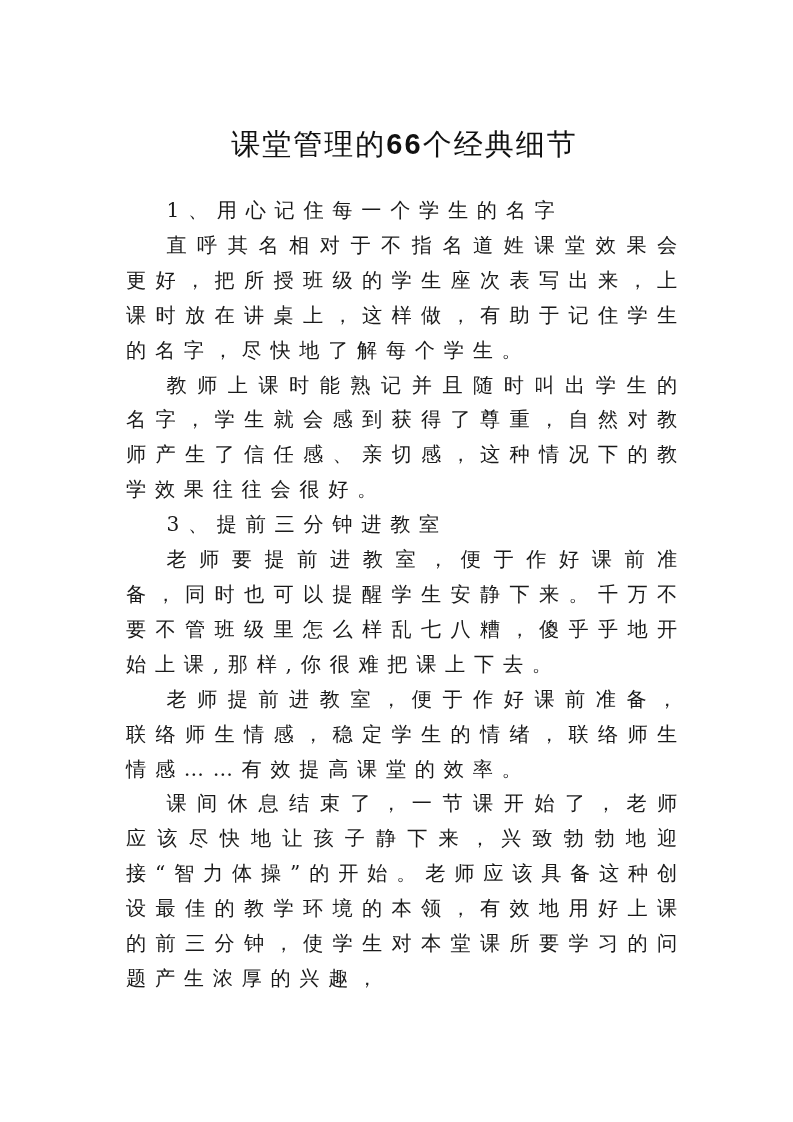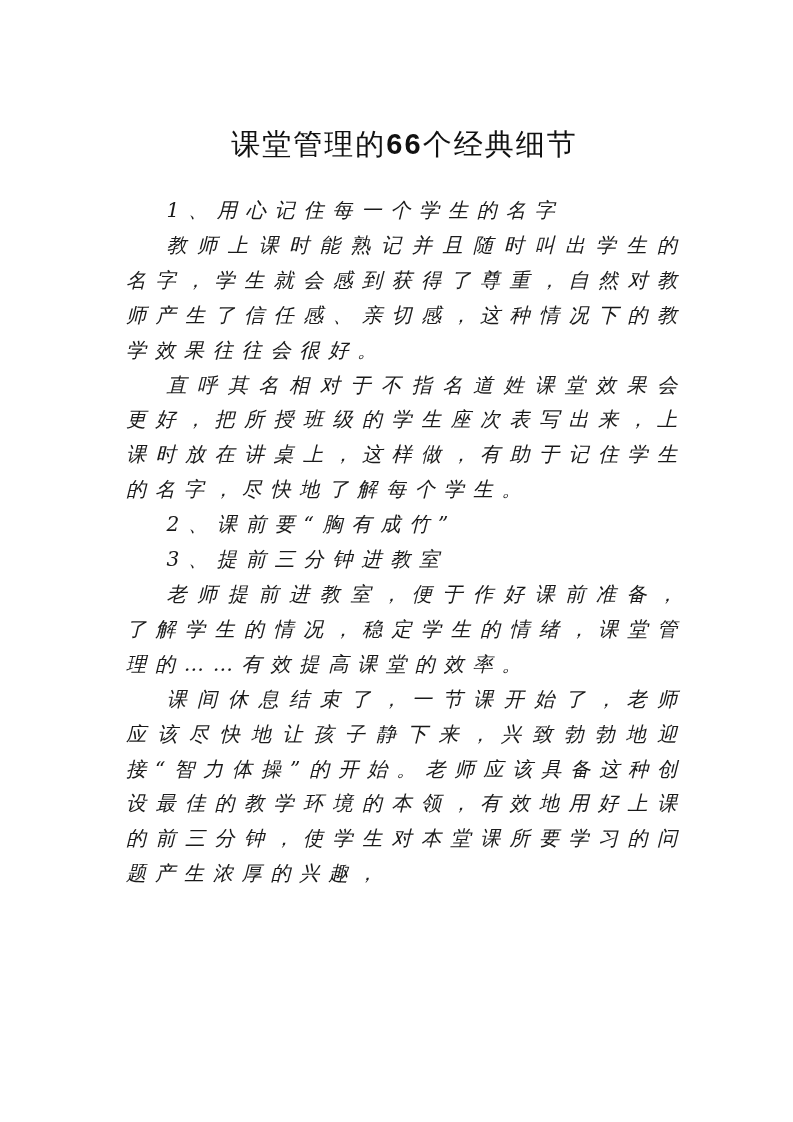--- a/index.html
+++ b/index.html
@@ -48,39 +48,38 @@
       font-size: 20.2px;
       line-height: 34.9px;
       letter-spacing: 8.7px;
       color: #1a1a1a;
     }
     .body-text p {
       margin: 0;
       text-indent: 2em;
       text-align: justify;
       text-align-last: left;
-      font-style: italic;
     }
     .body-text p.heading {
       text-indent: 2em;
     }
   </style>
 </head>
 <body>
 
 <div class="page">
   <h1 class="title" style="margin:0;font-weight:normal;">
     <span>课堂管理的</span><span class="num">66</span><span>个经典细节</span>
   </h1>
 
   <div class="body-text">
     <p class="heading">1、用心记住每一个学生的名字</p>
+    <p>直呼其名相对于不指名道姓课堂效果会更好，把所授班级的学生座次表写出来，上课时放在讲桌上，这样做，有助于记住学生的名字，尽快地了解每个学生。</p>
     <p>教师上课时能熟记并且随时叫出学生的名字，学生就会感到获得了尊重，自然对教师产生了信任感、亲切感，这种情况下的教学效果往往会很好。</p>
-    <p>直呼其名相对于不指名道姓课堂效果会更好，把所授班级的学生座次表写出来，上课时放在讲桌上，这样做，有助于记住学生的名字，尽快地了解每个学生。</p>
 
-    <p class="heading">2、课前要“胸有成竹”</p>
 
     <p class="heading">3、提前三分钟进教室</p>
-    <p>老师提前进教室，便于作好课前准备，了解学生的情况，稳定学生的情绪，课堂管理的……有效提高课堂的效率。</p>
+    <p>老师要提前进教室，便于作好课前准备，同时也可以提醒学生安静下来。千万不要不管班级里怎么样乱七八糟，傻乎乎地开始上课,那样,你很难把课上下去。</p>
+    <p>老师提前进教室，便于作好课前准备，联络师生情感，稳定学生的情绪，联络师生情感……有效提高课堂的效率。</p>
 
     <p>课间休息结束了，一节课开始了，老师应该尽快地让孩子静下来，兴致勃勃地迎接“智力体操”的开始。老师应该具备这种创设最佳的教学环境的本领，有效地用好上课的前三分钟，使学生对本堂课所要学习的问题产生浓厚的兴趣，</p>
   </div>
 </div>
 
 </body></html>

